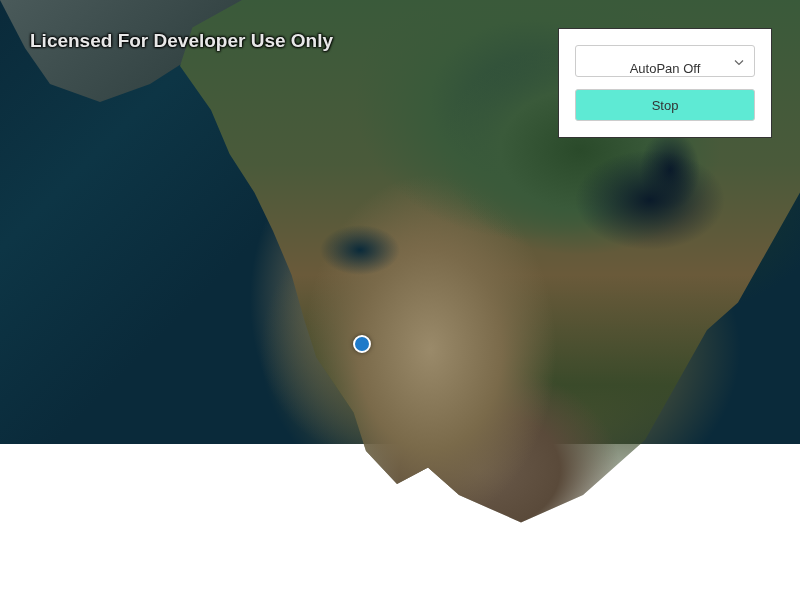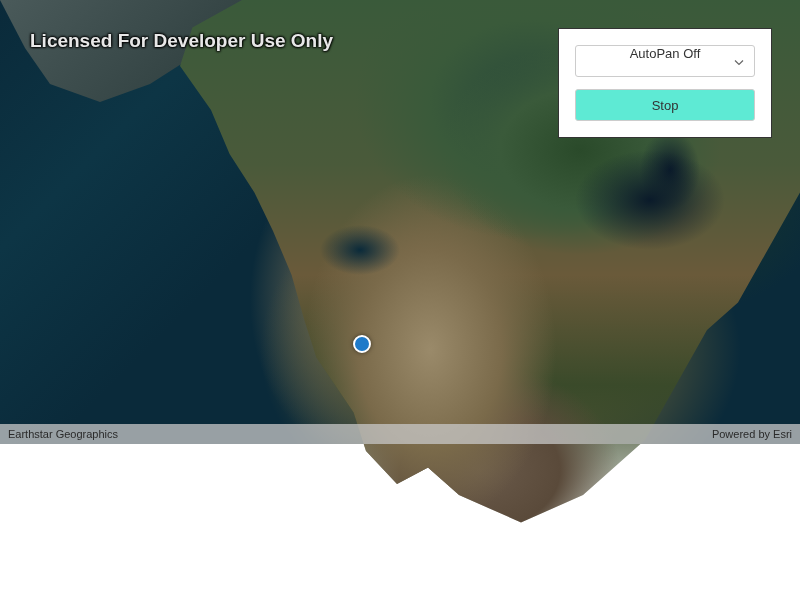--- a/index.html
+++ b/index.html
@@ -104,21 +104,21 @@
     }
     
     .dropdown {
       position: relative;
       width: 100%;
       height: 32px;
       border: 1px solid #ccc;
       border-radius: 3px;
       background: #fff;
       display: flex;
-      align-items: flex-start;
+      align-items: flex-end;
       justify-content: center;
       cursor: pointer;
       font-size: 13px;
       color: #333;
     }
     
     .dropdown-chevron {
       position: absolute;
       right: 10px;
       top: 50%;
@@ -177,18 +177,14 @@
             <path d="M1 1 L5 5 L9 1" stroke="#666" stroke-width="1.2" fill="none"></path>
           </svg>
       </span>
     </div>
 
     <div class="stop-button">
       <span>Stop</span>
     </div>
   </div>
 
-  <div class="attribution-bar">
-    <span>Earthstar Geographics</span>
-    <span>Powered by Esri</span>
-  </div>
 
 </div>
 
 </body></html>

